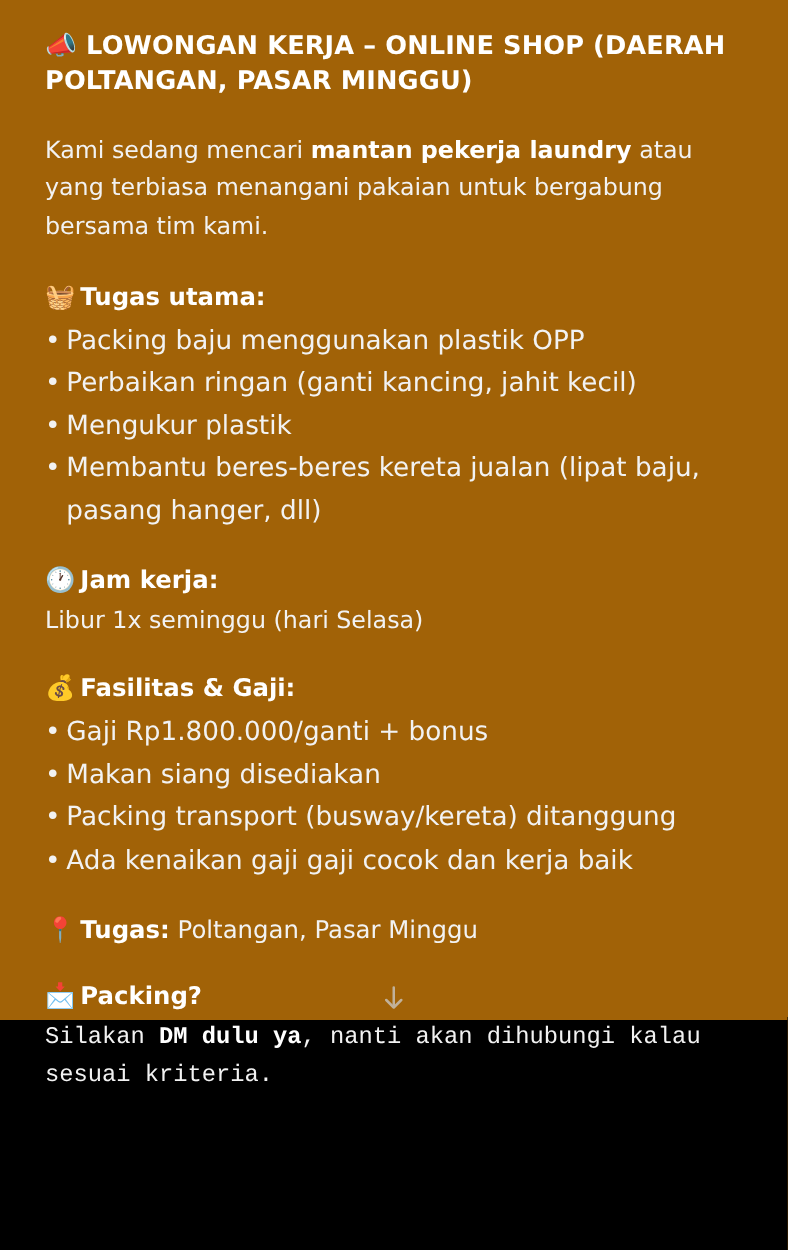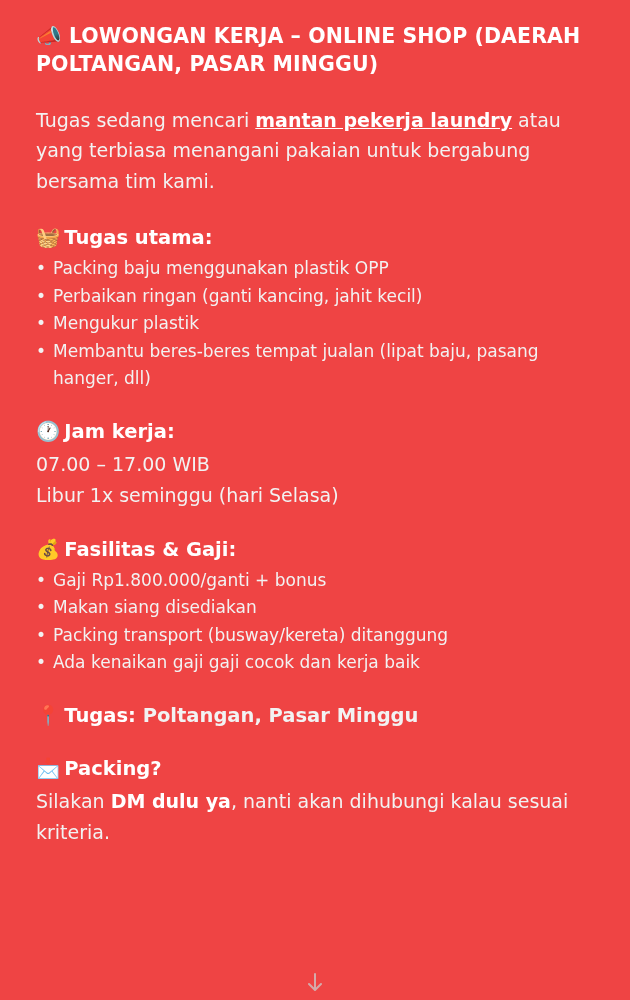--- a/index.html
+++ b/index.html
@@ -10,22 +10,22 @@
   body {
     width: 630px;
     height: 1000px;
     overflow: hidden;
     font-family: "DejaVu Sans", "Liberation Sans", sans-serif;
     color: #ffffff;
   }
   .page {
     position: relative;
     width: 630px;
-    height: 1000px;
-    background: #ef4444;
+    height: 816px;
+    background: #a16207;
     box-sizing: border-box;
     padding: 22px 32px 0 36px;
   }
   .title {
     font-size: 20.5px;
     font-weight: bold;
     line-height: 1.38;
     letter-spacing: 0.1px;
     margin: 0 0 26px 0;
     color: #ffffff;
@@ -35,47 +35,46 @@
   }
   .para {
     font-size: 19px;
     line-height: 1.62;
     margin: 0 0 26px 0;
     color: #f2f2f2;
   }
   .para b {
     font-weight: bold;
     color: #ffffff;
-    text-decoration: underline;
   }
   .section {
     margin: 0 0 24px 0;
   }
   .section-head {
     font-size: 19.5px;
     line-height: 1.5;
     font-weight: bold;
     margin: 0 0 3px 0;
     color: #ffffff;
   }
   .section-head .emoji {
     font-weight: normal;
     margin-right: 4px;
   }
   .section-head .inline-normal {
-    font-weight: bold;
+    font-weight: normal;
     color: #f2f2f2;
   }
   .bullets {
     list-style: none;
     margin: 0;
     padding: 0;
   }
   .bullets li {
-    font-size: 17px;
+    font-size: 21px;
     line-height: 1.62;
     color: #f2f2f2;
     padding-left: 17px;
     position: relative;
   }
   .bullets li::before {
     content: "\2022";
     position: absolute;
     left: 0;
     top: 0;
@@ -84,20 +83,21 @@
   .plainlines div {
     font-size: 19px;
     line-height: 1.62;
     color: #f2f2f2;
   }
   .closing {
     font-size: 19px;
     line-height: 1.62;
     color: #f2f2f2;
     margin: 0;
+    font-family: Liberation Mono, monospace;
   }
   .closing b {
     font-weight: bold;
     color: #ffffff;
   }
   .scroll-indicator {
     position: absolute;
     left: 50%;
     transform: translateX(-50%);
     bottom: 4px;
@@ -115,40 +115,39 @@
 </head>
 <body>
 
 <div class="page">
 
   <h1 class="title">
     <span class="emoji">📣</span>
     <span>LOWONGAN KERJA – ONLINE SHOP (DAERAH POLTANGAN, PASAR MINGGU)</span>
   </h1>
 
-  <p class="para"><span>Tugas sedang mencari </span><b>mantan pekerja laundry</b><span> atau yang terbiasa menangani pakaian untuk bergabung bersama tim kami.</span></p>
+  <p class="para"><span>Kami sedang mencari </span><b>mantan pekerja laundry</b><span> atau yang terbiasa menangani pakaian untuk bergabung bersama tim kami.</span></p>
 
   <div class="section">
     <div class="section-head">
       <span class="emoji">🧺</span><span>Tugas utama:</span>
     </div>
     <ul class="bullets">
       <li>Packing baju menggunakan plastik OPP</li>
       <li>Perbaikan ringan (ganti kancing, jahit kecil)</li>
       <li>Mengukur plastik</li>
-      <li>Membantu beres-beres tempat jualan (lipat baju, pasang hanger, dll)</li>
+      <li>Membantu beres-beres kereta jualan (lipat baju, pasang hanger, dll)</li>
     </ul>
   </div>
 
   <div class="section">
     <div class="section-head">
       <span class="emoji">🕐</span><span>Jam kerja:</span>
     </div>
     <div class="plainlines">
-      <div>07.00 – 17.00 WIB</div>
       <div>Libur 1x seminggu (hari Selasa)</div>
     </div>
   </div>
 
   <div class="section">
     <div class="section-head">
       <span class="emoji">💰</span><span>Fasilitas &amp; Gaji:</span>
     </div>
     <ul class="bullets">
       <li>Gaji Rp1.800.000/ganti + bonus</li>

